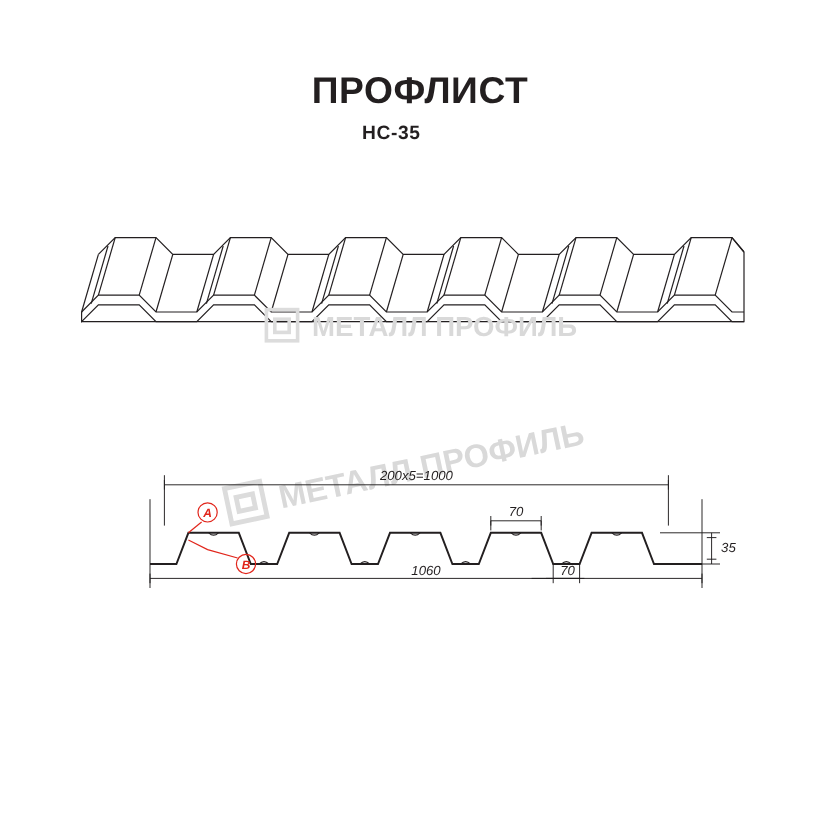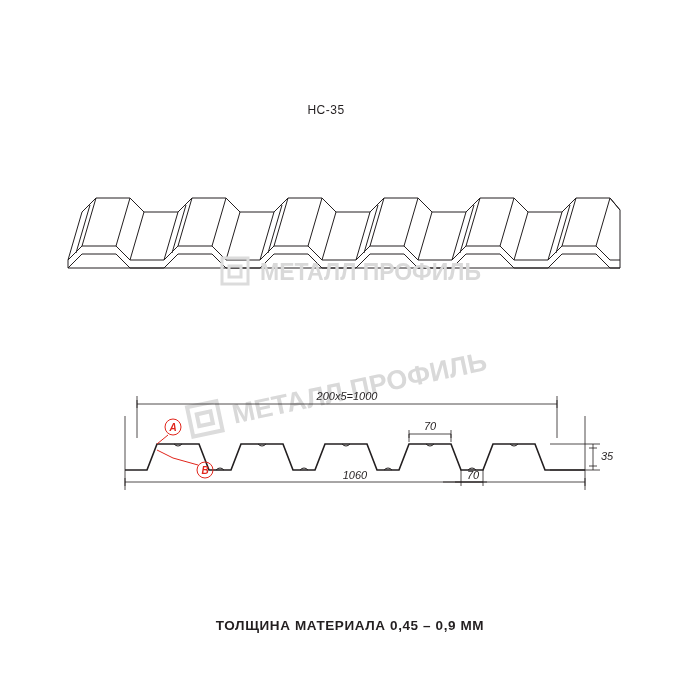--- a/index.html
+++ b/index.html
@@ -30,22 +30,22 @@
     font-size: 31px;
     font-weight: bold;
     letter-spacing: 0.5px;
   }
   .subtitle {
     position: absolute;
     top: 103px;
     left: 0;
     width: 652px;
     text-align: center;
-    font-size: 12px;
-    font-weight: normal;
+    font-size: 16px;
+    font-weight: bold;
     letter-spacing: 0.5px;
   }
 
   
   .iso-wrap {
     position: absolute;
     top: 180px;
     left: 60px;
     width: 580px;
     height: 130px;
@@ -101,20 +101,21 @@
     font-family: "Liberation Sans", sans-serif;
     font-weight: bold;
     fill: #d9d9d9;
   }
 </style>
 </head>
 <body>
 
 <div class="page">
 
+  <div class="title">ПРОФЛИСТ</div>
   <div class="subtitle">НС-35</div>
 
   <div class="iso-wrap">
     <svg width="580" height="130" viewBox="0 0 580 130">
 
       <g class="ln">
 
         <path d="M22 32 L36 18 L70 18 L84 32 L118 32 L132 18 L166 18 L180 32 L214 32 L228 18 L262 18 L276 32 L310 32 L324 18 L358 18 L372 32 L406 32 L420 18 L454 18 L468 32 L502 32 L516 18 L550 18 L560 30"></path>
 
         <path d="M8 80 L22 66 L56 66 L70 80 L104 80 L118 66 L152 66 L166 80 L200 80 L214 66 L248 66 L262 80 L296 80 L310 66 L344 66 L358 80 L392 80 L406 66 L440 66 L454 80 L488 80 L502 66 L536 66 L550 80 L560 80"></path>
@@ -264,15 +265,14 @@
 
       <g>
         <circle class="red" cx="110" cy="92" r="8"></circle>
         <text class="redtxt" x="110" y="96" text-anchor="middle">B</text>
         <path class="red" d="M103 87 L78 80 L62 72"></path>
       </g>
 
     </svg>
   </div>
 
-  <div class="footer">ТОЛЩИНА МАТЕРИАЛА 0,45 – 0,9 ММ</div>
 
 </div>
 
 </body></html>

